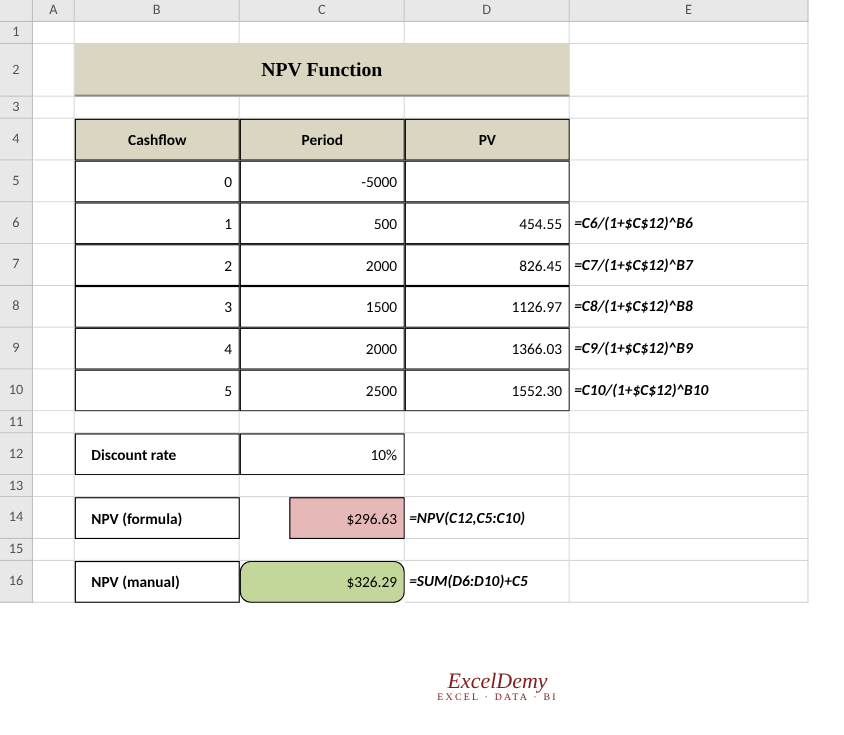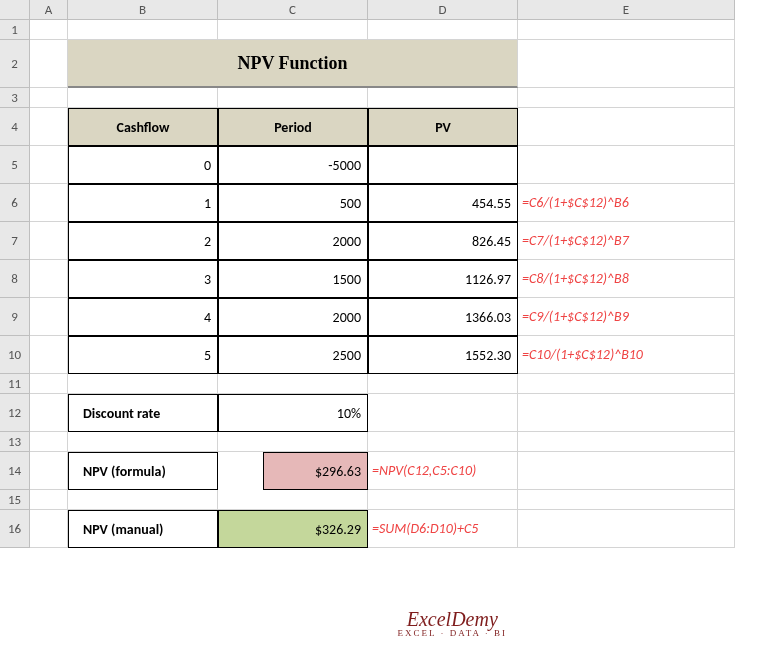--- a/index.html
+++ b/index.html
@@ -8,22 +8,22 @@
     .grid { display: grid; grid-template-columns: 30px 38px 150px 150px 150px 217px; grid-template-rows: 20px 20px 48px 20px 38px 38px 38px 38px 38px 38px 38px 20px 38px 20px 38px 20px 38px; }
     .cell { border-right: 1px solid #d4d4d4; border-bottom: 1px solid #d4d4d4; display: flex; align-items: center; padding: 0 6px; background: #fff; overflow: visible; white-space: nowrap; }
     .hdr { background: #e8e8e8; color: #555; justify-content: center; font-size: 13px; border-right: 1px solid #bfbfbf; border-bottom: 1px solid #bfbfbf; }
     .rowhdr { background: #e8e8e8; color: #555; justify-content: center; font-size: 13px; border-right: 1px solid #bfbfbf; border-bottom: 1px solid #bfbfbf; }
     .corner { background: #e8e8e8; border-right: 1px solid #bfbfbf; border-bottom: 1px solid #bfbfbf; }
     .title { grid-column: 3 / 6; background: #dad6c2; font-family: 'Times New Roman', serif; font-size: 18px; font-weight: bold; justify-content: center; border-bottom: 2px solid #888; }
     .thead { background: #dad6c2; font-weight: bold; justify-content: center; border: 1px solid #000; }
     .bcell { border: 1px solid #000; justify-content: flex-end; }
     .bcell-l { border: 1px solid #000; justify-content: flex-start; font-weight: bold; padding-left: 14px; }
     .pink { background: #e6b8b8; margin-left: 45px; }
-    .green { background: #c4d79b; }
-    .formula { color: #ef4444; font-style: italic; font-weight: normal; padding-left: 4px; }
+    .green { background: #c4d79b; border-radius: 10px; }
+    .formula { color: #000000; font-style: italic; font-weight: bold; padding-left: 4px; }
     .watermark { position: absolute; bottom: 30px; right: 260px; font-family: Georgia, serif; color: #7f1d1d; font-size: 20px; font-style: italic; text-align: center; line-height: 1; pointer-events: none; }
     .watermark .sub { font-size: 9px; letter-spacing: 2px; font-style: normal; }
   </style>
 </head>
 <body>
 
 <div class="sheet">
   <div class="grid">
 
     <div class="cell corner"></div>

